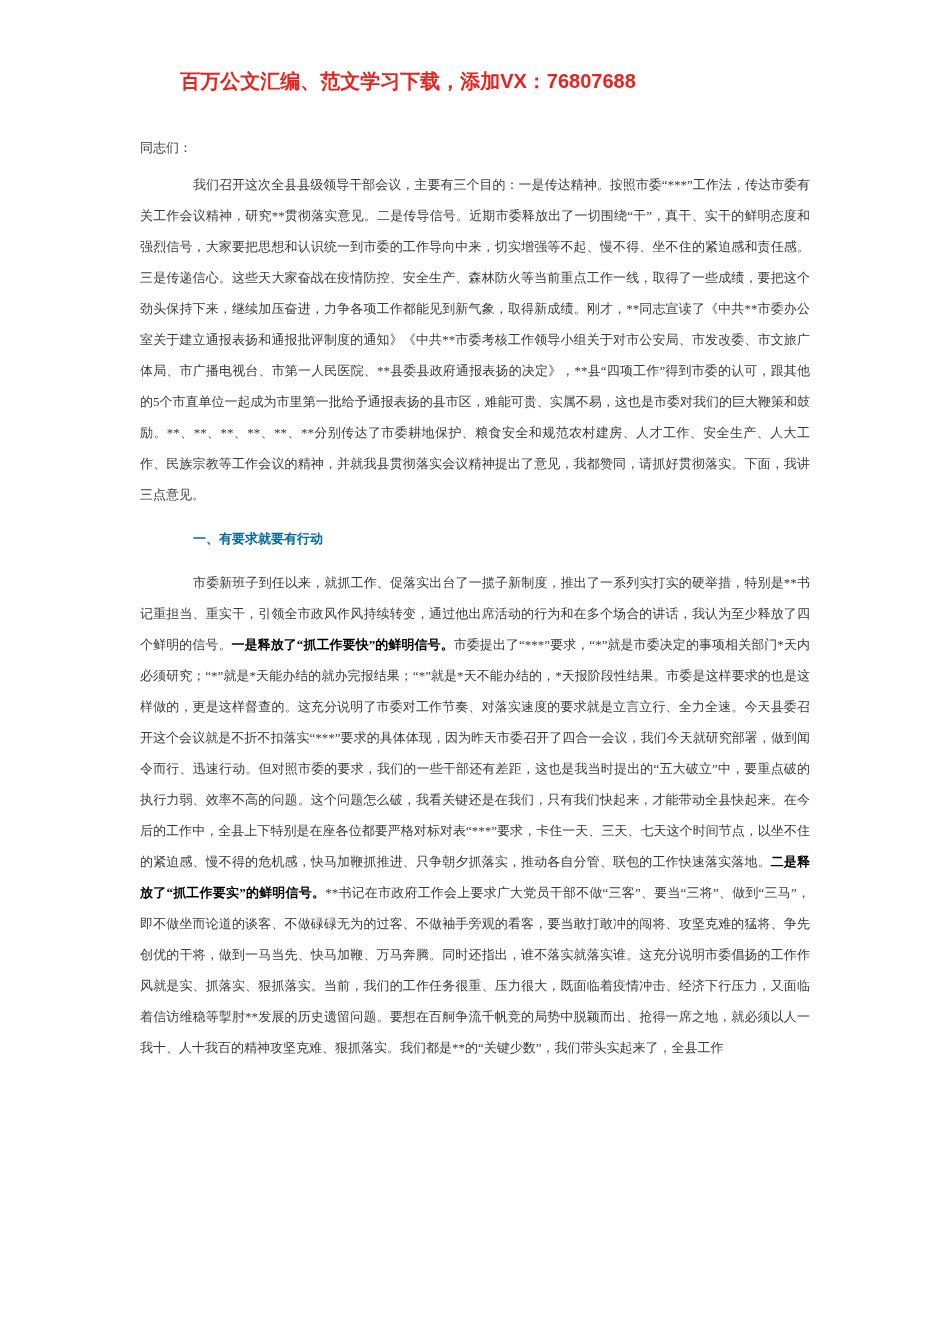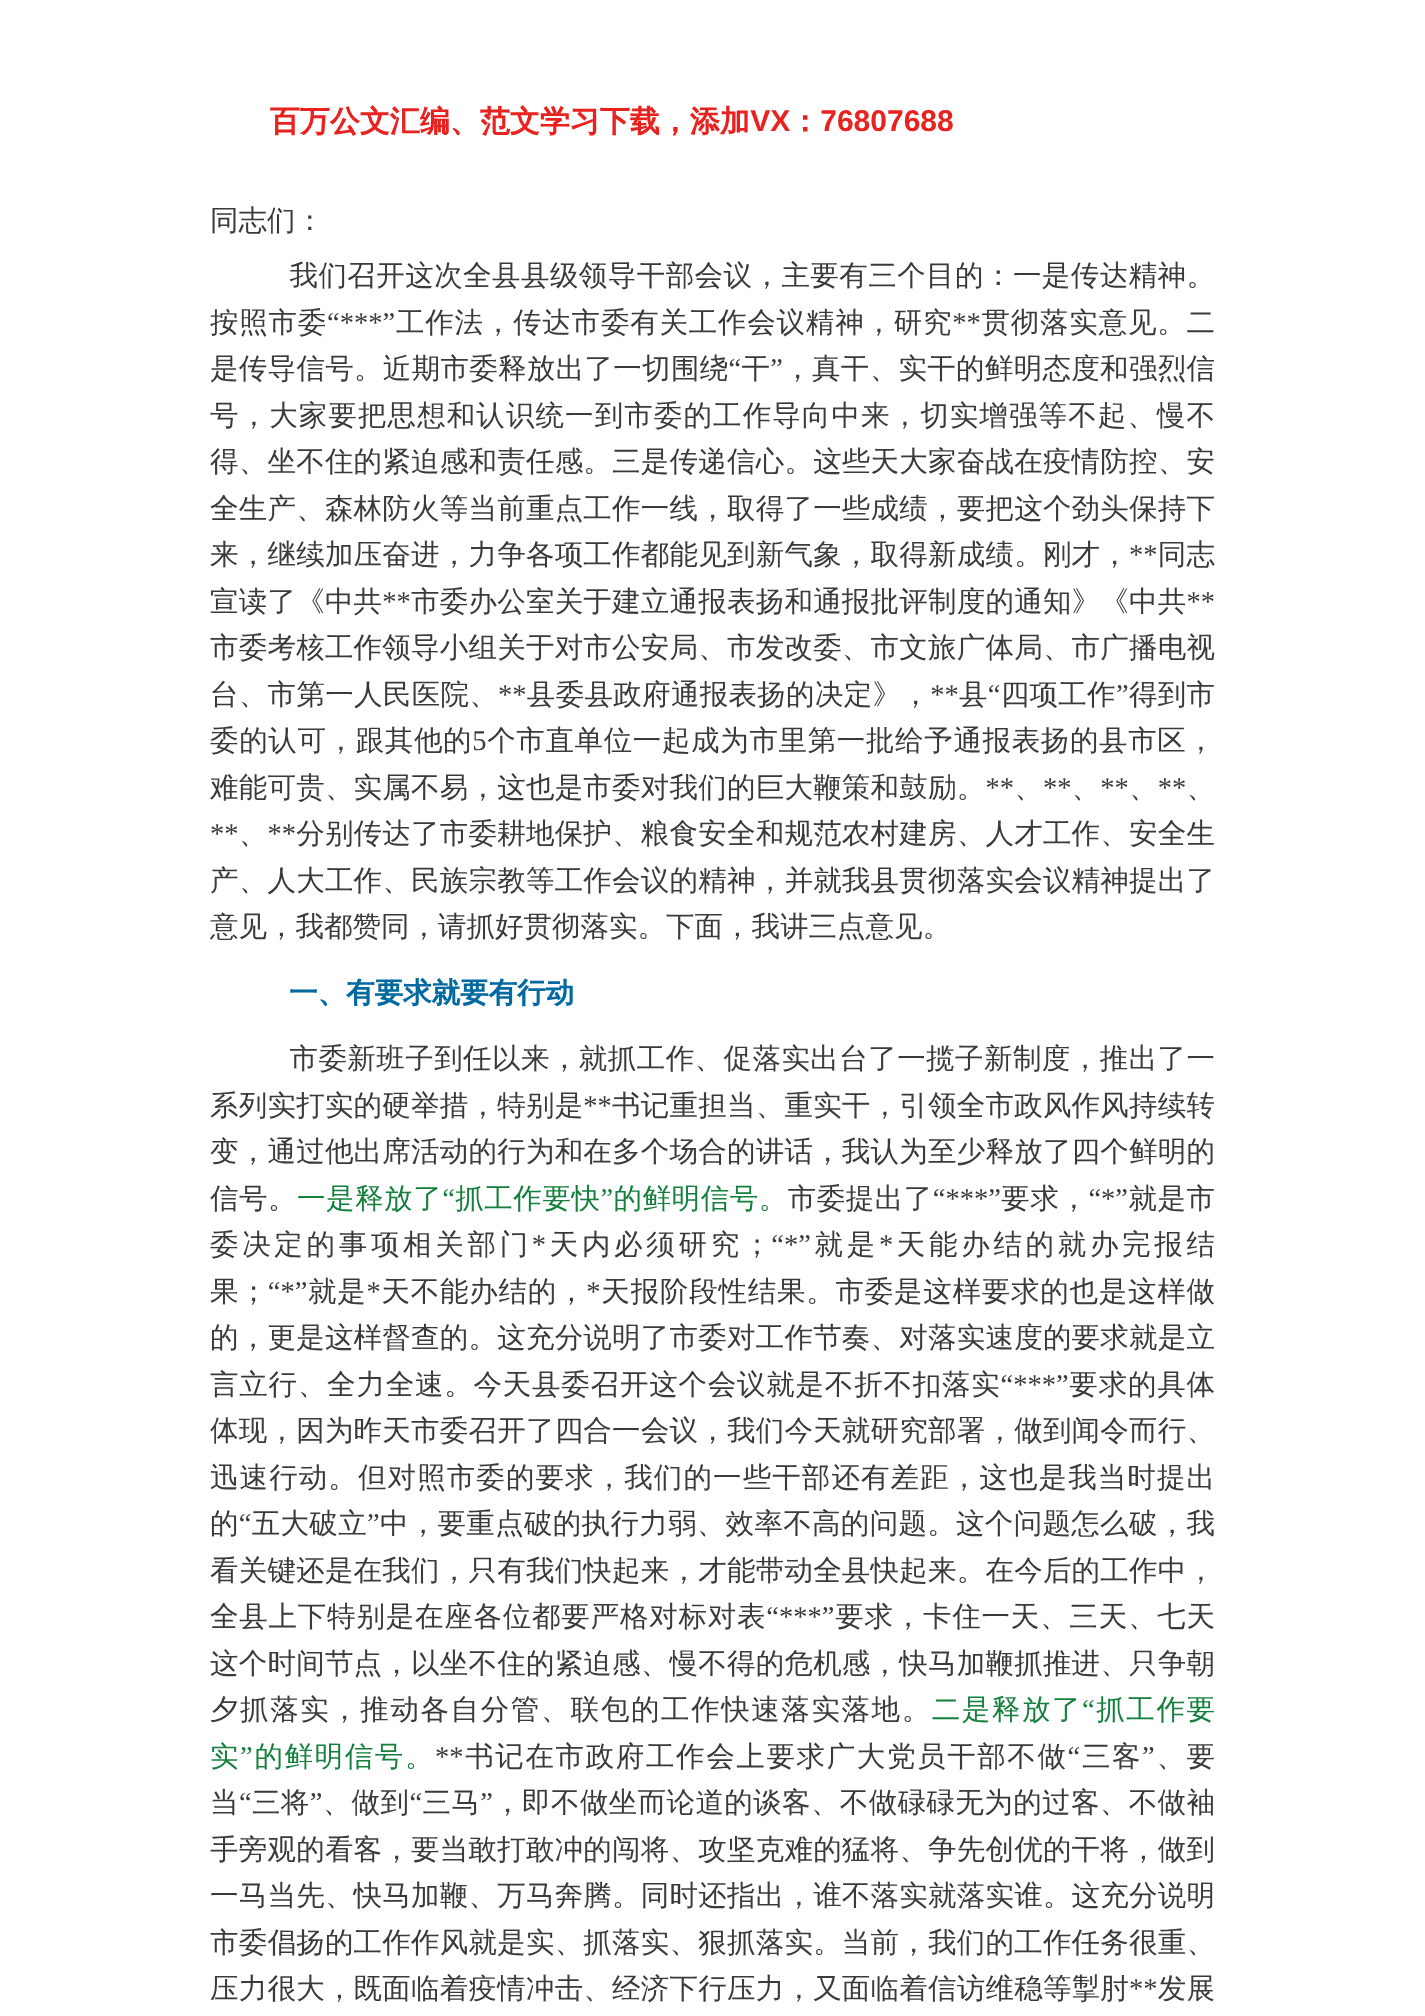--- a/index.html
+++ b/index.html
@@ -26,35 +26,35 @@
     text-align: center;
     margin-bottom: 38px;
   }
   .doc {
     width: 670px;
     color: #3a3a3a;
     font-size: 19px;
     line-height: 31px;
   }
   .doc p, .doc h2 {
-    font-size: 19px;
+    font-size: 13px;
     line-height: 31px;
     text-align: justify;
     word-break: break-all;
     margin: 6px 0;
   }
   .salutation { text-indent: 0; }
   .indent { text-indent: 53px; }
   .heading {
     font-weight: bold;
     color: #0369a1;
     text-indent: 53px;
     margin: 13px 0 !important;
   }
-  .doc strong { font-weight: normal; color: #15803d; }
+  .doc strong { font-weight: bold; color: #000000; }
 </style>
 </head>
 <body>
 
 <div class="page">
 
   <div class="notice">百万公文汇编、范文学习下载，添加VX：76807688</div>
 
   <div class="doc">
 

